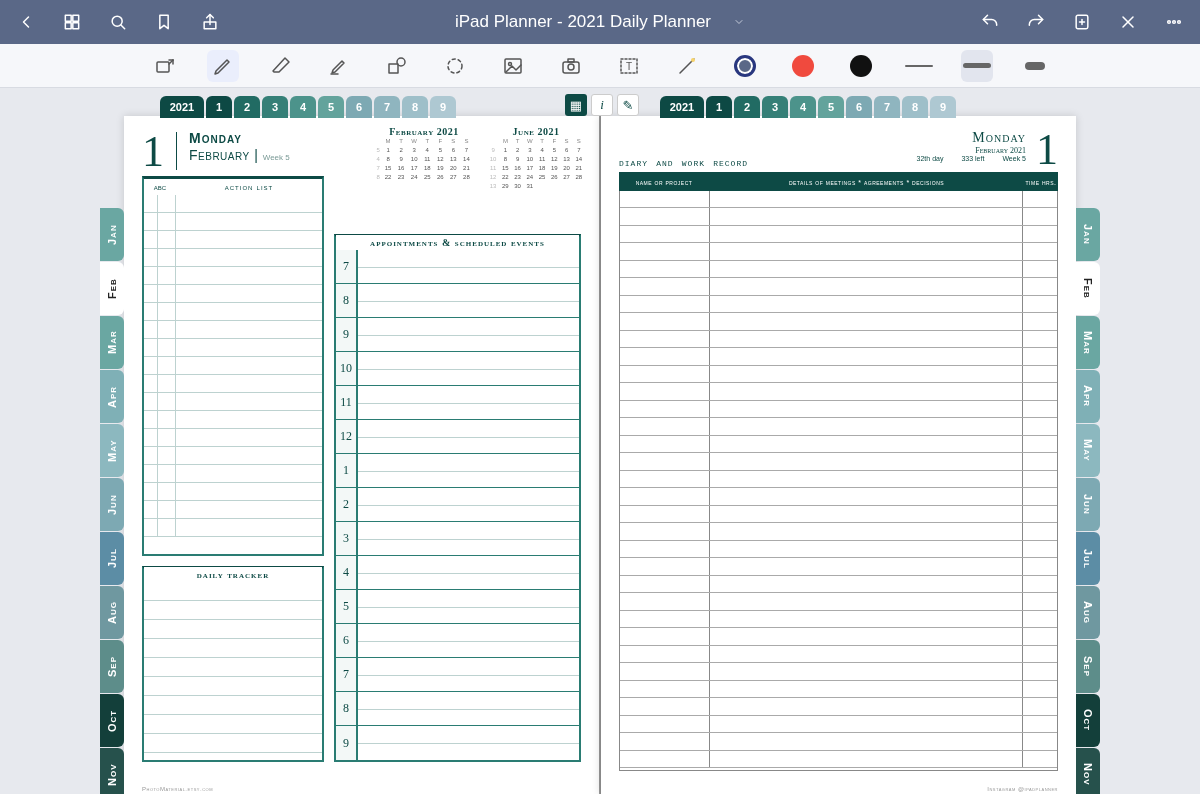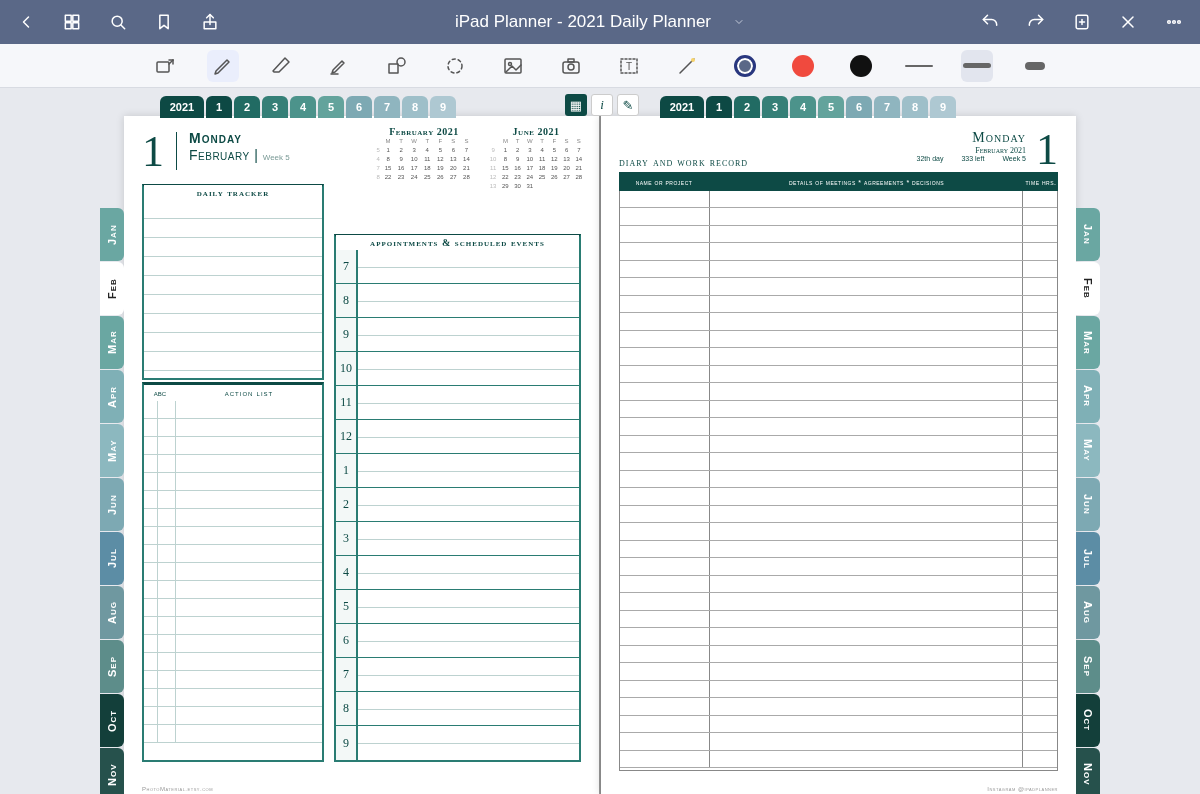--- a/index.html
+++ b/index.html
@@ -91,21 +91,21 @@
   #tracker .lines .row{height:19px;border-bottom:1px solid var(--grid)}
   #appts{flex:1;margin-top:60px;border-top:3px solid var(--teal-dark)}
   #appts .title{margin:-2px 0 0}
   #appts .slot{display:flex;height:34px;border-bottom:1px solid var(--teal-med)}
   #appts .slot:last-child{border-bottom:none}
   #appts .slot .hr{width:22px;display:flex;align-items:center;justify-content:center;font-family:Georgia,serif;font-size:12px;color:var(--teal-dark);border-right:2px solid var(--teal-med);background:#f3f8f7}
   #appts .slot .sp{flex:1;position:relative}
   #appts .slot .sp::before{content:"";position:absolute;left:0;right:0;top:50%;border-top:1px solid var(--grid)}
   
   .rp-header{display:flex;justify-content:space-between;align-items:flex-end;border-bottom:3px solid var(--teal-dark);padding-bottom:2px}
-  .rp-header .l{font-family:Liberation Serif, serif;font-size:12px;font-variant:small-caps;letter-spacing:1px;color:var(--teal-dark)}
+  .rp-header .l{font-family:Liberation Mono, monospace;font-size:12px;font-variant:small-caps;letter-spacing:1px;color:var(--teal-dark)}
   .rp-header .r{text-align:right}
   .rp-header .r .dow{font-family:Georgia,serif;font-size:14px;font-variant:small-caps;color:var(--teal-dark);letter-spacing:1px}
   .rp-header .r .mo{font-family:Georgia,serif;font-size:8px;font-variant:small-caps;color:var(--teal-dark)}
   .rp-header .r .meta{font-size:7px;color:var(--teal-dark);display:flex;gap:18px;justify-content:flex-end}
   .rp-header .big{font-family:Georgia,serif;font-size:44px;color:var(--teal-dark);line-height:.9;margin-left:6px}
   .rp-header .rwrap{display:flex;align-items:flex-start;gap:4px}
   #diary-head{display:flex;height:16px;background:var(--teal-dark);color:#fff;font-size:7px;font-family:Georgia,serif;align-items:center;font-variant:small-caps;letter-spacing:.5px}
   #diary-head .c1{width:90px;text-align:center}
   #diary-head .c2{flex:1;text-align:center}
   #diary-head .c3{width:34px;text-align:center;line-height:1}
@@ -484,135 +484,135 @@
                   <td></td>
                   <td></td>
                 </tr>
               </tbody>
             </table>
           </div>
         </div>
 
       <div class="lp-cols">
         <div class="lp-left">
+          <div class="sect" id="action-list">
+            <div class="abc-head">
+              <span class="abc">abc</span>
+              <span class="al">action  list</span>
+            </div>
+            <div class="lines" id="al-lines">
+                <div class="row">
+                  <div></div>
+                  <div></div>
+                  <div></div>
+                </div>
+                <div class="row">
+                  <div></div>
+                  <div></div>
+                  <div></div>
+                </div>
+                <div class="row">
+                  <div></div>
+                  <div></div>
+                  <div></div>
+                </div>
+                <div class="row">
+                  <div></div>
+                  <div></div>
+                  <div></div>
+                </div>
+                <div class="row">
+                  <div></div>
+                  <div></div>
+                  <div></div>
+                </div>
+                <div class="row">
+                  <div></div>
+                  <div></div>
+                  <div></div>
+                </div>
+                <div class="row">
+                  <div></div>
+                  <div></div>
+                  <div></div>
+                </div>
+                <div class="row">
+                  <div></div>
+                  <div></div>
+                  <div></div>
+                </div>
+                <div class="row">
+                  <div></div>
+                  <div></div>
+                  <div></div>
+                </div>
+                <div class="row">
+                  <div></div>
+                  <div></div>
+                  <div></div>
+                </div>
+                <div class="row">
+                  <div></div>
+                  <div></div>
+                  <div></div>
+                </div>
+                <div class="row">
+                  <div></div>
+                  <div></div>
+                  <div></div>
+                </div>
+                <div class="row">
+                  <div></div>
+                  <div></div>
+                  <div></div>
+                </div>
+                <div class="row">
+                  <div></div>
+                  <div></div>
+                  <div></div>
+                </div>
+                <div class="row">
+                  <div></div>
+                  <div></div>
+                  <div></div>
+                </div>
+                <div class="row">
+                  <div></div>
+                  <div></div>
+                  <div></div>
+                </div>
+                <div class="row">
+                  <div></div>
+                  <div></div>
+                  <div></div>
+                </div>
+                <div class="row">
+                  <div></div>
+                  <div></div>
+                  <div></div>
+                </div>
+                <div class="row">
+                  <div></div>
+                  <div></div>
+                  <div></div>
+                </div>
+              </div>
+          </div>
           <div class="sect" id="tracker">
             <div class="title">daily tracker</div>
             <div class="lines" id="tr-lines">
                 <div class="row"></div>
                 <div class="row"></div>
                 <div class="row"></div>
                 <div class="row"></div>
                 <div class="row"></div>
                 <div class="row"></div>
                 <div class="row"></div>
                 <div class="row"></div>
                 <div class="row"></div>
-              </div>
-          </div>
-          <div class="sect" id="action-list">
-            <div class="abc-head">
-              <span class="abc">abc</span>
-              <span class="al">action  list</span>
-            </div>
-            <div class="lines" id="al-lines">
-                <div class="row">
-                  <div></div>
-                  <div></div>
-                  <div></div>
-                </div>
-                <div class="row">
-                  <div></div>
-                  <div></div>
-                  <div></div>
-                </div>
-                <div class="row">
-                  <div></div>
-                  <div></div>
-                  <div></div>
-                </div>
-                <div class="row">
-                  <div></div>
-                  <div></div>
-                  <div></div>
-                </div>
-                <div class="row">
-                  <div></div>
-                  <div></div>
-                  <div></div>
-                </div>
-                <div class="row">
-                  <div></div>
-                  <div></div>
-                  <div></div>
-                </div>
-                <div class="row">
-                  <div></div>
-                  <div></div>
-                  <div></div>
-                </div>
-                <div class="row">
-                  <div></div>
-                  <div></div>
-                  <div></div>
-                </div>
-                <div class="row">
-                  <div></div>
-                  <div></div>
-                  <div></div>
-                </div>
-                <div class="row">
-                  <div></div>
-                  <div></div>
-                  <div></div>
-                </div>
-                <div class="row">
-                  <div></div>
-                  <div></div>
-                  <div></div>
-                </div>
-                <div class="row">
-                  <div></div>
-                  <div></div>
-                  <div></div>
-                </div>
-                <div class="row">
-                  <div></div>
-                  <div></div>
-                  <div></div>
-                </div>
-                <div class="row">
-                  <div></div>
-                  <div></div>
-                  <div></div>
-                </div>
-                <div class="row">
-                  <div></div>
-                  <div></div>
-                  <div></div>
-                </div>
-                <div class="row">
-                  <div></div>
-                  <div></div>
-                  <div></div>
-                </div>
-                <div class="row">
-                  <div></div>
-                  <div></div>
-                  <div></div>
-                </div>
-                <div class="row">
-                  <div></div>
-                  <div></div>
-                  <div></div>
-                </div>
-                <div class="row">
-                  <div></div>
-                  <div></div>
-                  <div></div>
-                </div>
               </div>
           </div>
         </div>
         <div class="lp-right">
           <div class="sect" id="appts">
             <div class="title">appointments &amp; scheduled events</div>
             <div id="appt-slots">
                 <div class="slot">
                   <div class="hr">7</div>
                   <div class="sp"></div>

